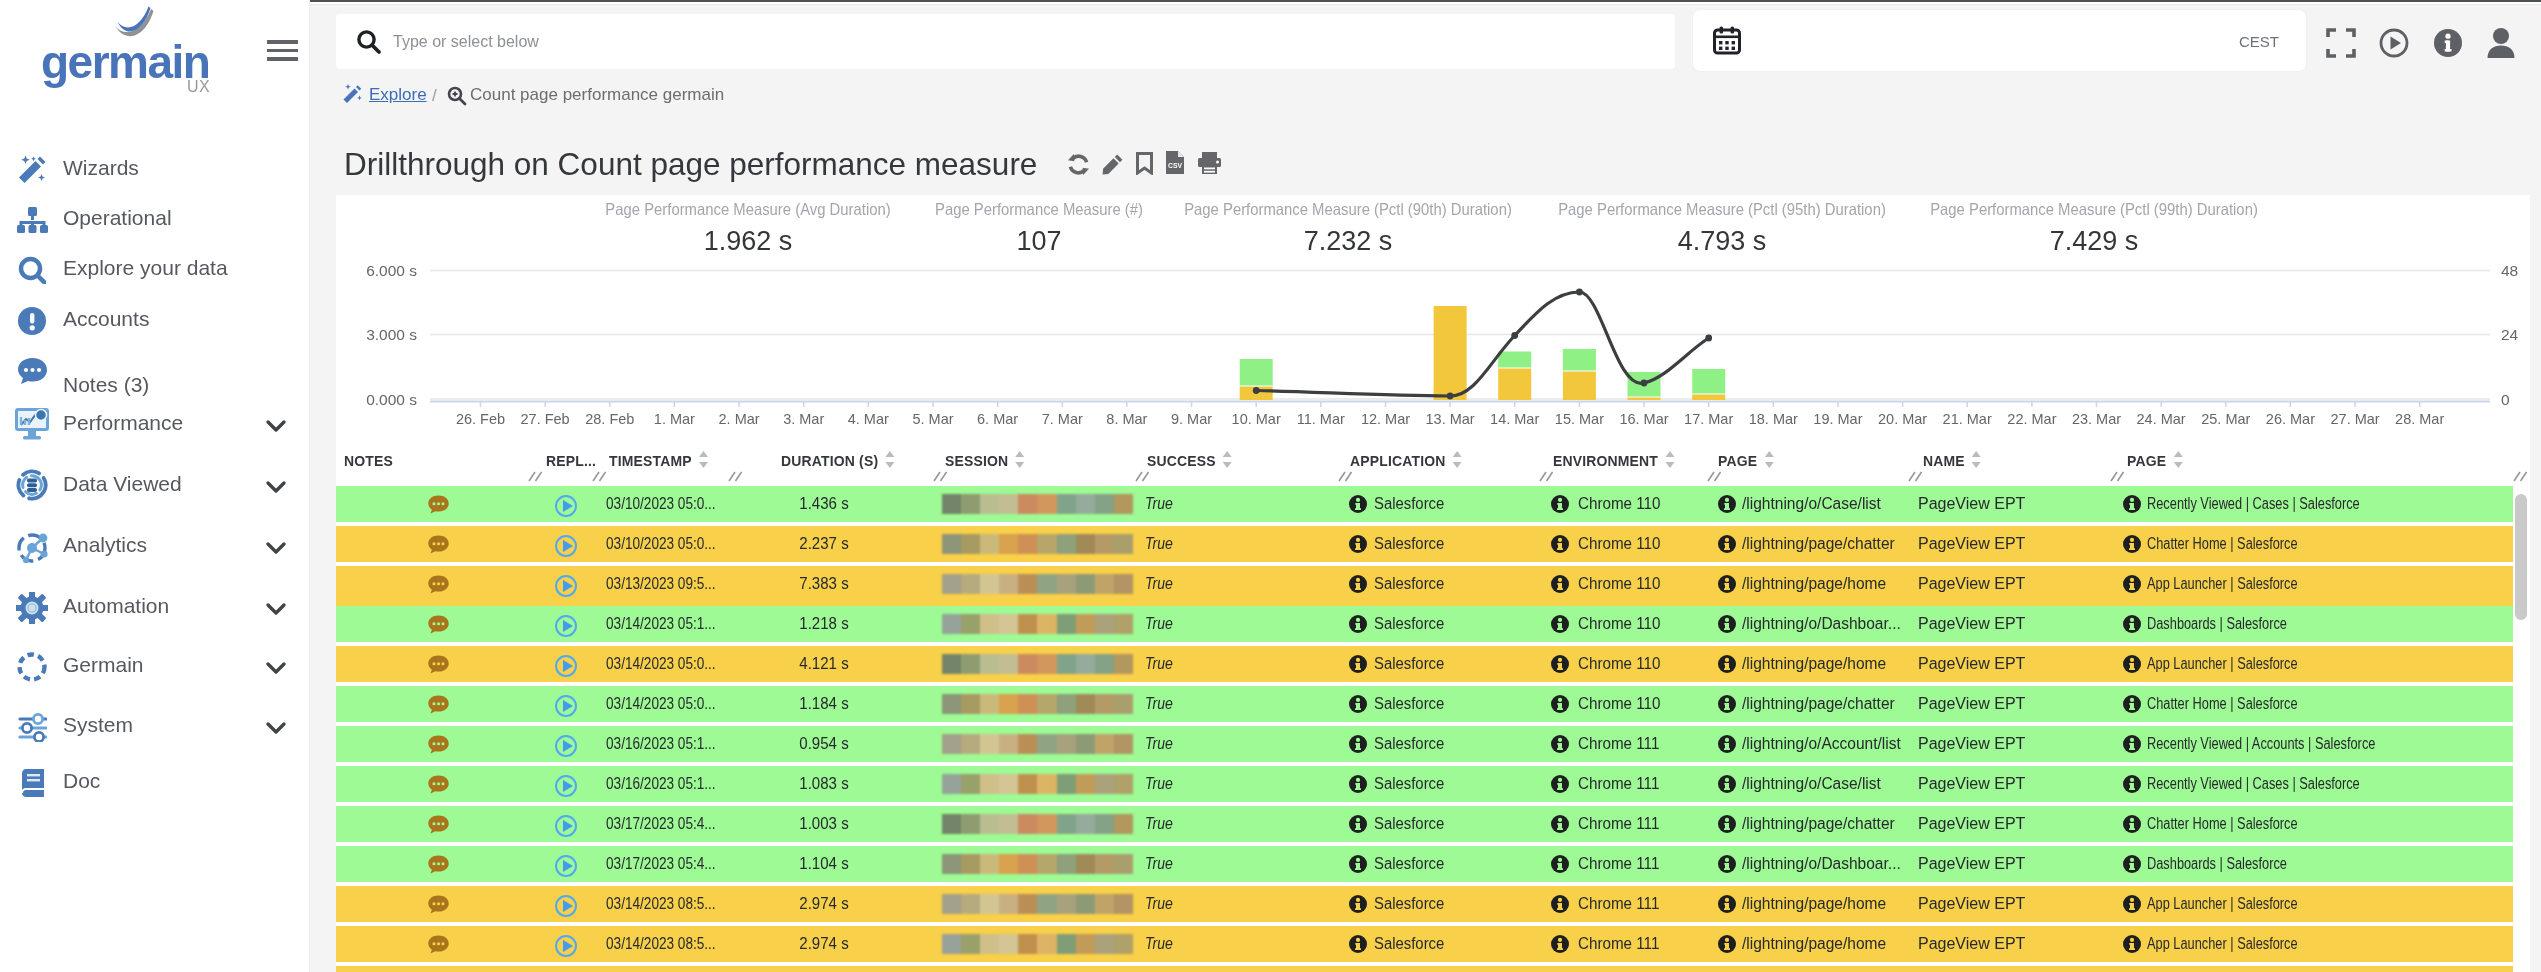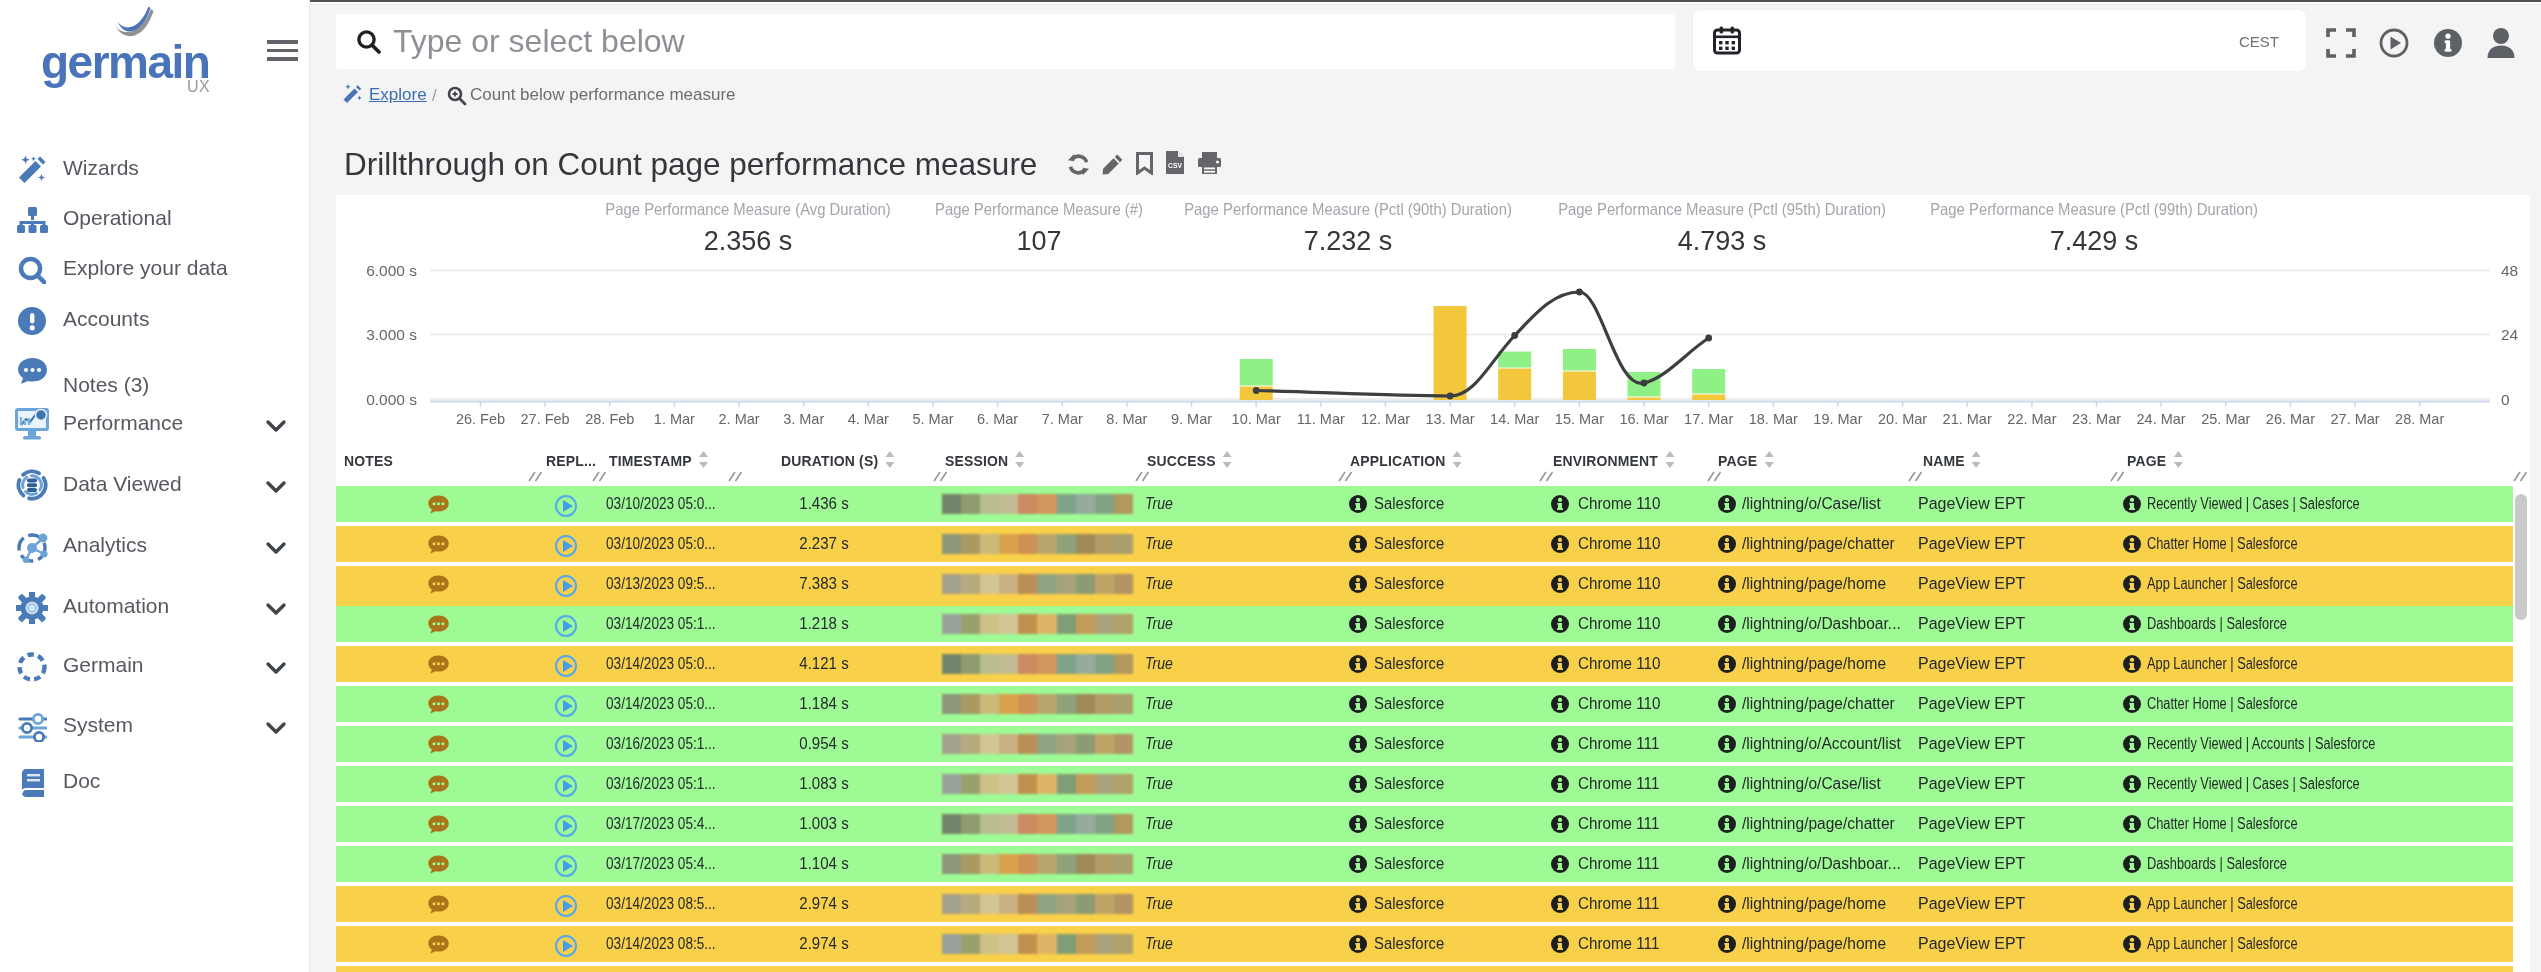--- a/index.html
+++ b/index.html
@@ -7,21 +7,21 @@
 .abs{position:absolute}
 
 #sidebar{position:absolute;left:0;top:0;width:310px;height:972px;background:#fff;border-right:1px solid #ececec}
 #topstrip{position:absolute;left:0;top:0;width:2541px;height:5px;background:#fff;border-bottom:1px solid #e9e9e9}
 .navtxt{position:absolute;left:63px;font-size:21px;color:#55595f;white-space:nowrap}
 .chev{position:absolute;left:264px;width:24px;height:24px}
 #smenu{position:absolute;left:8px;top:101px;width:289px;height:43px;background:#f0f0f0;border-radius:7px;
 color:#757575;font-size:20px;line-height:43px;padding-left:15px}
 
 #sbox{position:absolute;left:336px;top:14px;width:1339px;height:55px;background:#fff;border-radius:4px}
-#sbox .ph{position:absolute;left:57px;top:0;line-height:55px;font-size:32px;color:#8d9095}
+#sbox .ph{position:absolute;left:57px;top:0;line-height:55px;font-size:16px;color:#8d9095}
 #dbox{position:absolute;left:1693px;top:10px;width:613px;height:61px;background:#fff;border-radius:7px;box-shadow:0 0 2px rgba(0,0,0,.06)}
 #dbox .dt{position:absolute;left:59px;top:0;line-height:61px;font-size:24px;letter-spacing:0px;color:#3a3f44}
 #dbox .tz{position:absolute;left:546px;top:0;line-height:63px;font-size:15px;color:#6d7176}
 
 #bc{position:absolute;left:343px;top:85px;height:22px;width:1400px;font-size:17px;color:#6a6d72;white-space:nowrap}
 #title{position:absolute;left:344px;top:146px;font-size:31.5px;color:#34383c;letter-spacing:0px}
 
 #panel{position:absolute;left:336px;top:195px;width:2194px;height:777px;background:#fff}
 .slab{position:absolute;top:200px;font-size:16.5px;color:#a2a6ab;white-space:nowrap;transform:translateX(-50%) scaleX(.9)}
 .sval{position:absolute;top:226px;font-size:27px;color:#33373b;white-space:nowrap;transform:translateX(-50%)}
@@ -260,21 +260,21 @@
 <path d="M16.5 11.5 l.7 1.7 1.7.7 -1.7.7 -.7 1.7 -.7-1.7 -1.7-.7 1.7-.7z"></path>
       </g>
     </svg>
 <a style="position:absolute;left:26px;top:0;color:#3a6db6;text-decoration:underline">Explore</a>
 <span style="position:absolute;left:89px;top:1px;color:#9a9ea3">/</span>
 <svg class="abs" style="left:104px;top:1px" width="20" height="20" viewBox="0 0 20 20">
       <circle cx="8" cy="8" r="6" fill="none" stroke="#43474c" stroke-width="2.6"></circle>
 <path d="M12.5 12.5 L18 18" stroke="#43474c" stroke-width="2.8" stroke-linecap="round"></path>
       <path d="M8 5.5 v5 M5.5 8 h5" stroke="#43474c" stroke-width="1.8"></path>
     </svg>
-<span style="position:absolute;left:127px;top:0;color:#6a6d72">Count below performance measure</span>
+<span style="position:absolute;left:127px;top:0;color:#6a6d72">Count page performance germain</span>
 </div>
 <div id="title">Drillthrough on Count page performance measure</div>
 <svg class="abs" style="left:1068px;top:154px" width="21" height="21" viewBox="0 0 21 21">
     <g stroke="#646669" stroke-width="3.6" fill="none">
 <path d="M18.6 8.2 A 8.3 8.3 0 0 0 4.8 4.6"></path>
       <path d="M2.4 12.8 A 8.3 8.3 0 0 0 16.2 16.4"></path>
     </g>
 <path d="M5.9 0 L6.3 7.3 L0 6.2 Z" fill="#646669"></path>
     <path d="M15.1 21 L14.7 13.7 L21 14.8 Z" fill="#646669"></path>
   </svg>
@@ -297,21 +297,21 @@
       <rect x="4" y="0" width="15" height="6"></rect>
       <rect x="0" y="6" width="23" height="9" rx="1.5"></rect>
       <rect x="4" y="13" width="15" height="9"></rect>
     </g>
 <rect x="6" y="15.5" width="11" height="1.8" fill="#fff"></rect>
     <rect x="6" y="18.8" width="11" height="1.8" fill="#fff"></rect>
     <circle cx="19.5" cy="10" r="1.5" fill="#fff"></circle>
   </svg>
 <div id="panel"></div>
 <div class="slab" style="left:748px">Page Performance Measure (Avg Duration)</div>
-<div class="sval" style="left:748px">2.356 s</div>
+<div class="sval" style="left:748px">1.962 s</div>
 <div class="slab" style="left:1039px">Page Performance Measure (#)</div>
 <div class="sval" style="left:1039px">107</div>
 <div class="slab" style="left:1348px">Page Performance Measure (Pctl (90th) Duration)</div>
 <div class="sval" style="left:1348px">7.232 s</div>
 <div class="slab" style="left:1722px">Page Performance Measure (Pctl (95th) Duration)</div>
 <div class="sval" style="left:1722px">4.793 s</div>
 <div class="slab" style="left:2094px">Page Performance Measure (Pctl (99th) Duration)</div>
 <div class="sval" style="left:2094px">7.429 s</div>
 <svg class="abs" style="left:336px;top:250px" width="2194" height="190" viewBox="0 0 2194 190">
     <path d="M94 20.5 H2154" stroke="#e6e6e6" stroke-width="1.5" fill="none"></path>

